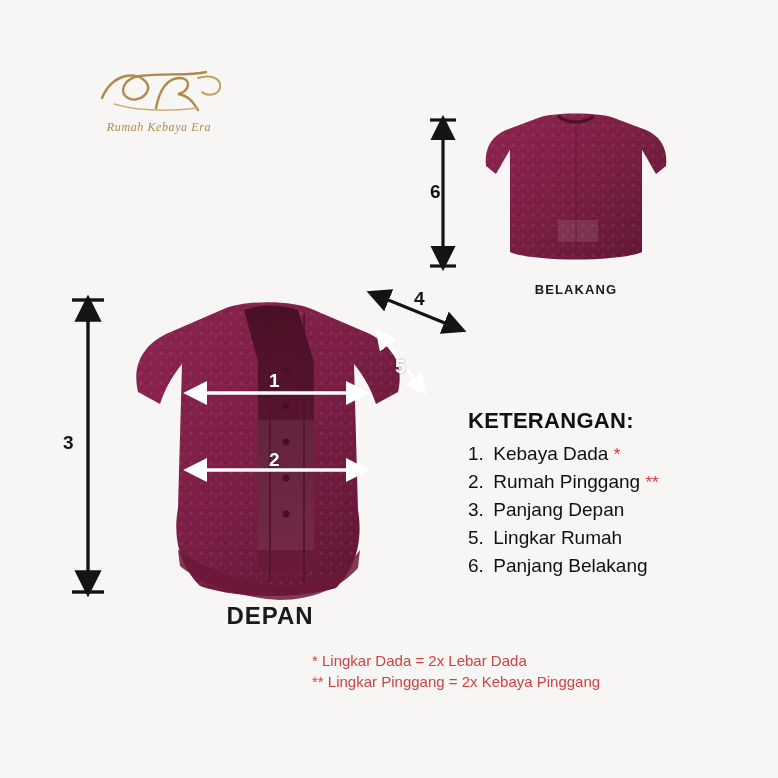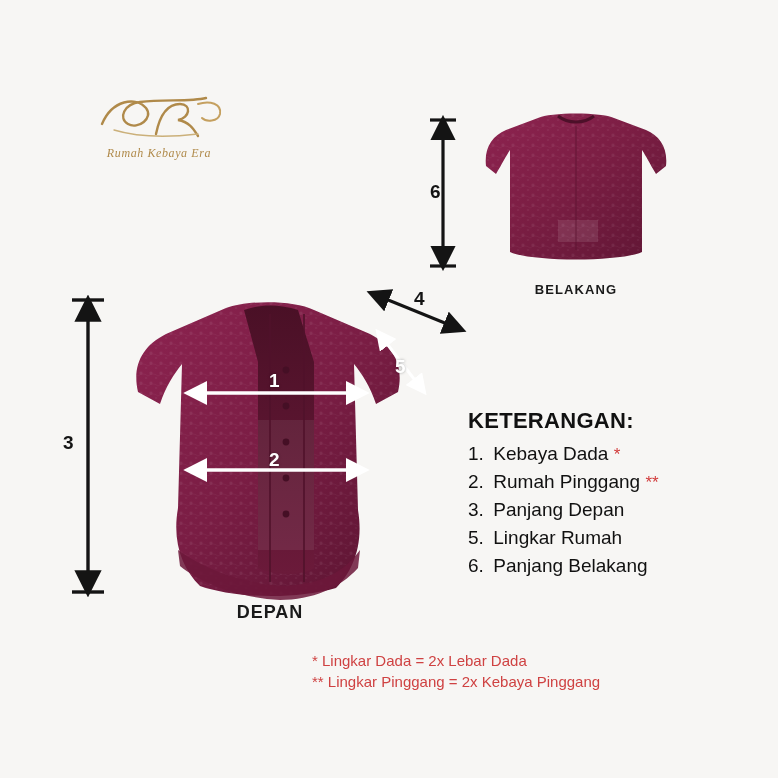--- a/index.html
+++ b/index.html
@@ -15,21 +15,21 @@
     width: 778px;
     height: 778px;
     background: #f7f6f4;
     overflow: hidden;
   }
 
   
   .brand {
     position: absolute;
     left: 84px;
-    top: 90px;
+    top: 64px;
     width: 150px;
     height: 80px;
   }
   .brand-mark {
     position: absolute;
     left: 10px;
     top: 0;
     width: 140px;
     height: 52px;
   }
@@ -79,21 +79,21 @@
     width: 212px;
     text-align: center;
     font-size: 13px;
     letter-spacing: 1.1px;
   }
   #cap-front {
     left: 150px;
     top: 602px;
     width: 240px;
     text-align: center;
-    font-size: 18px;
+    font-size: 24px;
     letter-spacing: 1px;
   }
 
   
   .arrow-label {
     position: absolute;
     font-weight: bold;
     font-size: 19px;
     line-height: 1;
   }

